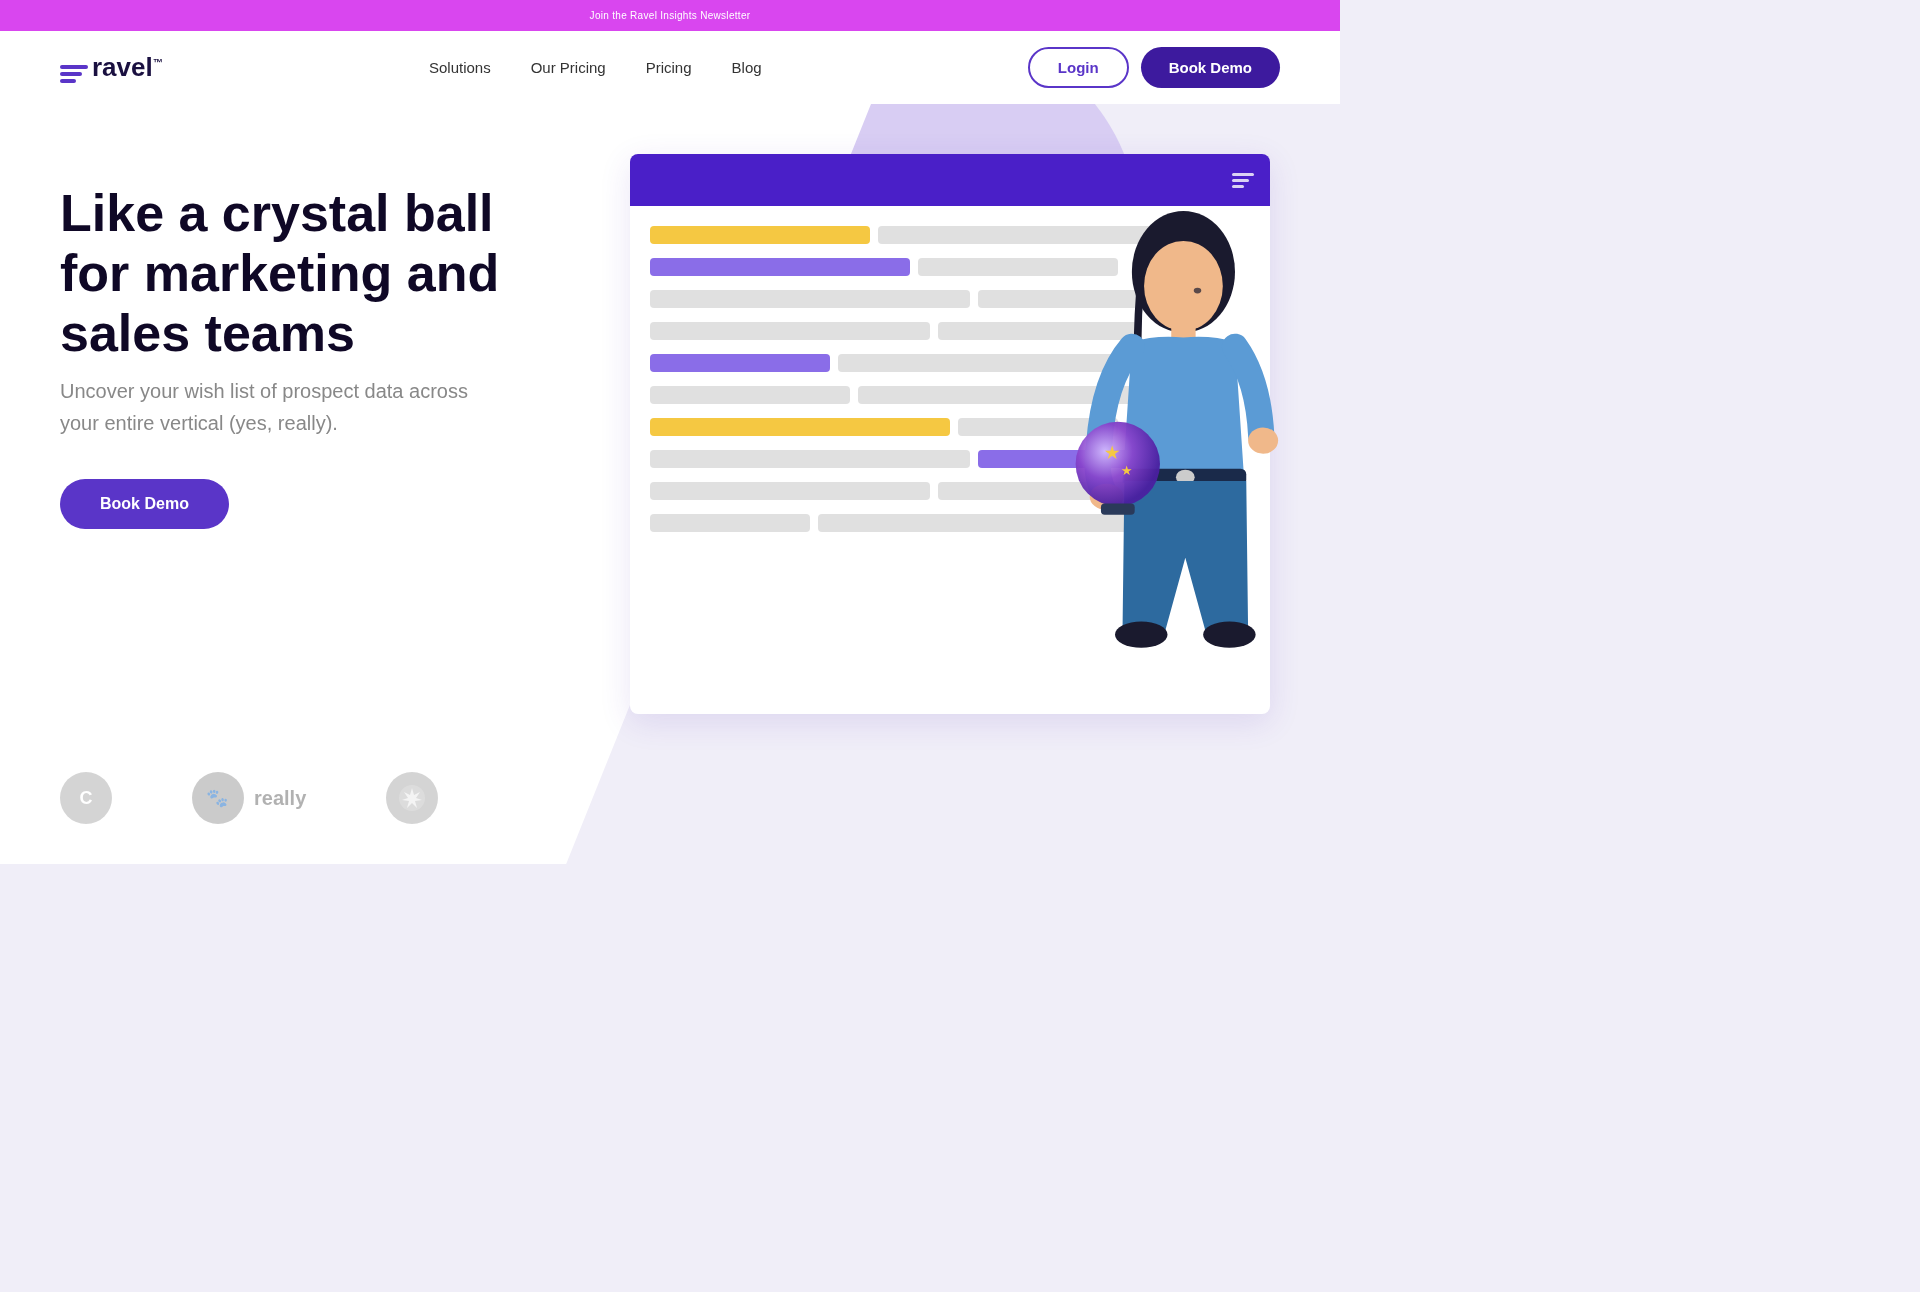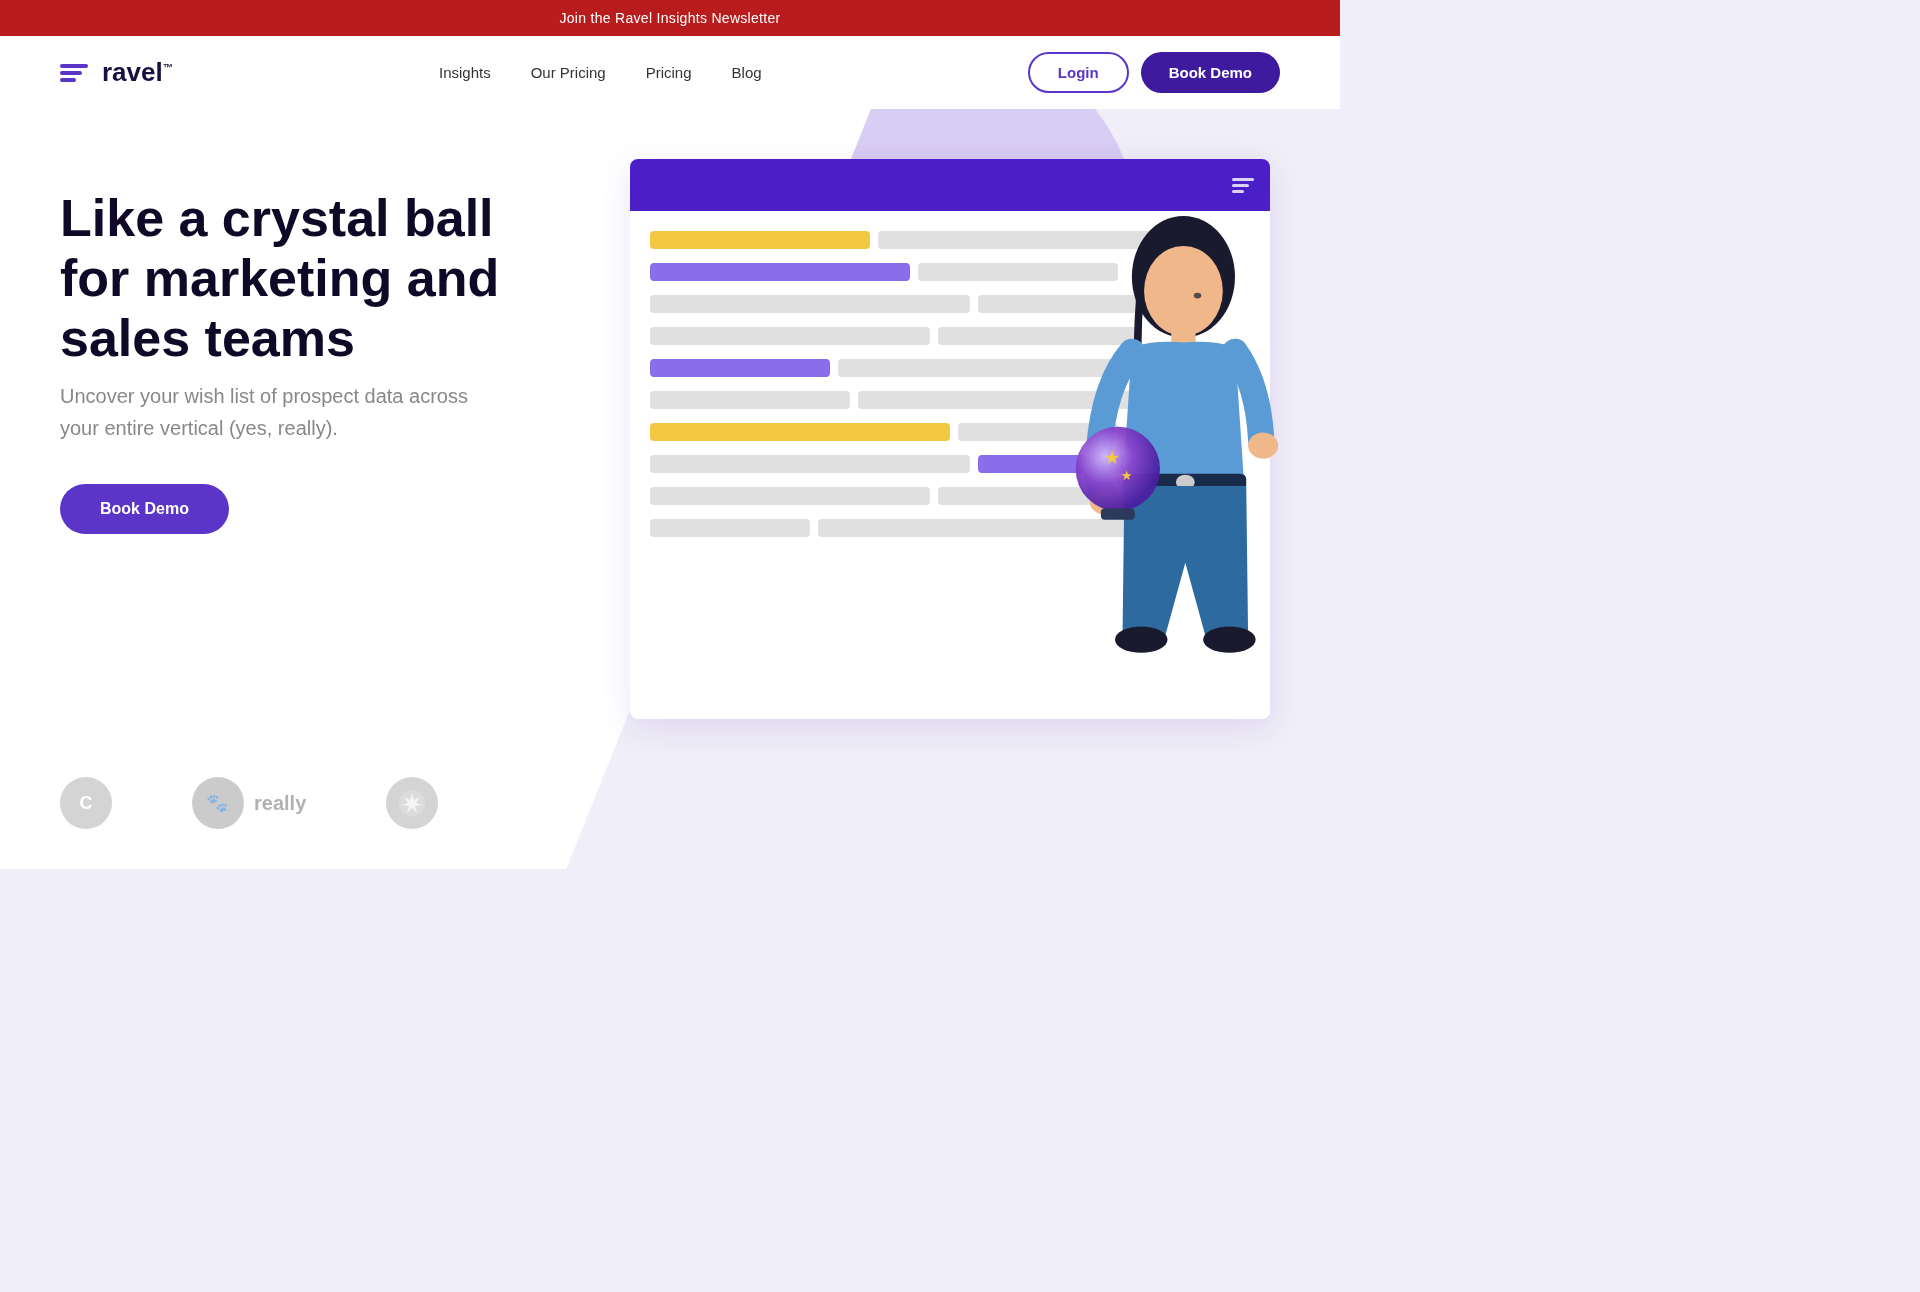--- a/index.html
+++ b/index.html
@@ -1,42 +1,42 @@
 <!DOCTYPE html>
 <html><head>
   <meta charset="utf-8">
   <style>
     * { margin: 0; padding: 0; box-sizing: border-box; }
     body { font-family: 'Segoe UI', Arial, sans-serif; background: #f0eef8; overflow-x: hidden; width: 1340px; }
 
     
     .top-banner {
-      background: #b91c1c;
+      background: #d946ef;
       color: #fff;
       text-align: center;
       padding: 10px;
-      font-size: 14px;
+      font-size: 10px;
       letter-spacing: 0.3px;
     }
 
     
     header {
       background: #fff;
       display: flex;
       align-items: center;
       justify-content: space-between;
       padding: 16px 60px;
       position: relative;
       z-index: 10;
     }
 
     .logo-area {
       display: flex;
-      align-items: center;
-      gap: 14px;
+      align-items: flex-end;
+      gap: 4px;
     }
 
     .logo-icon {
       display: flex;
       flex-direction: column;
       gap: 3px;
     }
 
     .logo-icon span {
       display: block;
@@ -308,21 +308,21 @@
       <span></span>
         <span></span>
         <span></span>
     </div>
     <div class="logo-text">
       <span>ravel</span><sup>™</sup>
     </div>
   </div>
 
   <nav>
-    <a href="#">Insights</a>
+    <a href="#">Solutions</a>
     <a href="#">Our Pricing</a>
     <a href="#">Pricing</a>
     <a href="#">Blog</a>
   </nav>
 
   <div class="header-actions">
     <button class="btn-login">Login</button>
     <button class="btn-book-demo-header">Book Demo</button>
   </div>
 </header>

